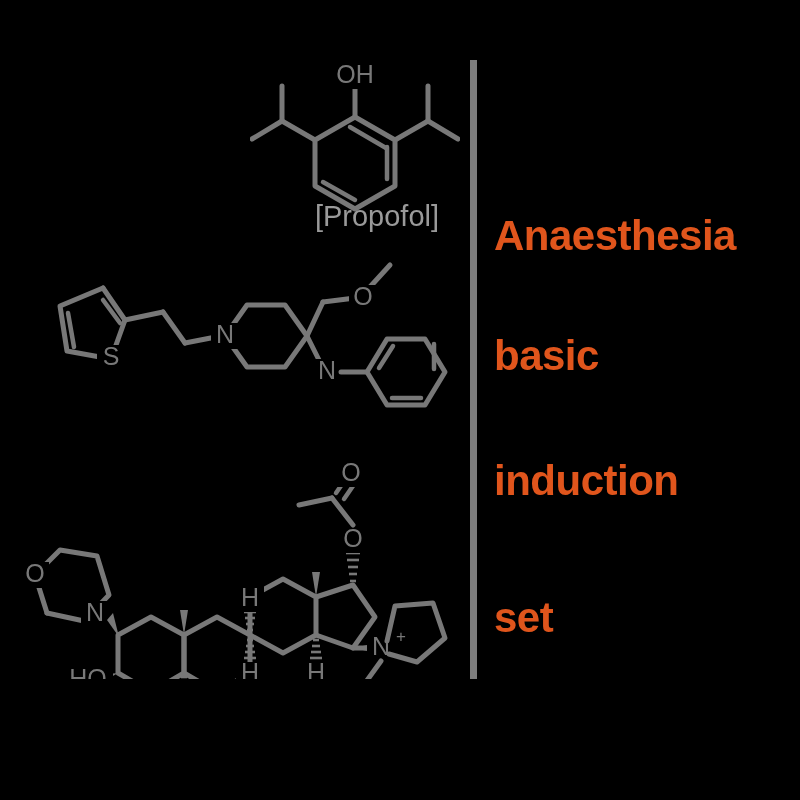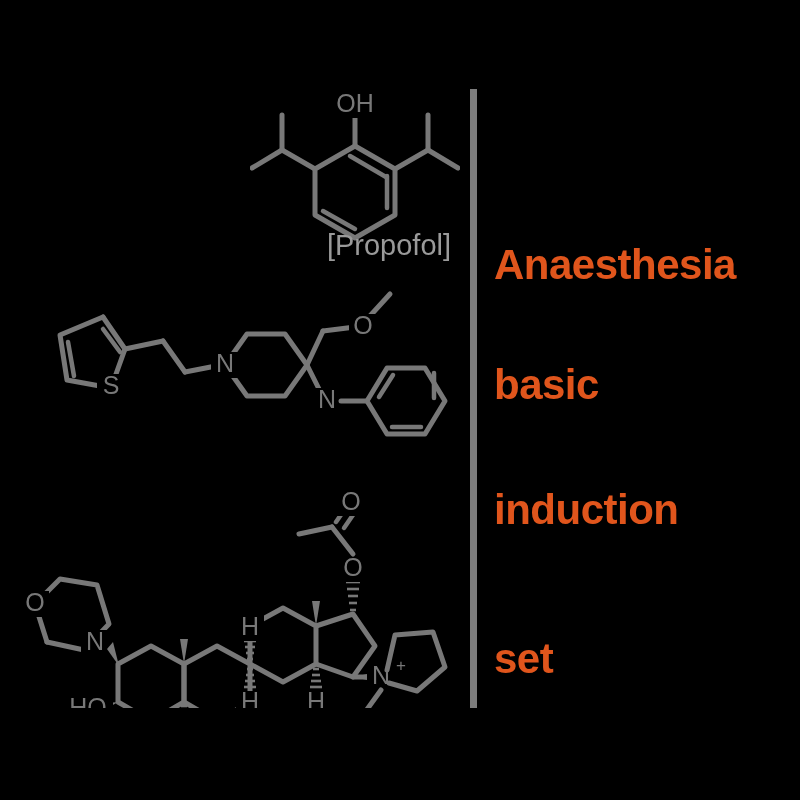--- a/index.html
+++ b/index.html
@@ -10,21 +10,20 @@
   }
   body {
     font-family: "Liberation Sans", sans-serif;
   }
   #poster {
     position: relative;
     width: 800px;
     height: 679px;
     background: #000000;
     overflow: hidden;
-    margin-top: 29px;
   }
   .mol-svg {
     position: absolute;
     display: block;
   }
   #propofol-structure { left: 250px; top: 55px; }
   #sufentanil-structure { left: 35px; top: 260px; }
   #rocuronium-structure { left: 5px; top: 455px; }
 
   .bond {
@@ -61,21 +60,21 @@
   .charge-label {
     fill: #787878;
     font-family: "Liberation Sans", sans-serif;
     font-size: 17px;
     text-anchor: middle;
     dominant-baseline: middle;
   }
 
   #propofol-caption {
     position: absolute;
-    left: 304px;
+    left: 292px;
     top: 200px;
     width: 170px;
     text-align: center;
     color: #9a9a9a;
     font-size: 29px;
     font-family: "Liberation Sans", sans-serif;
     letter-spacing: 0px;
     white-space: nowrap;
   }
 
@@ -102,21 +101,21 @@
     font-family: "Liberation Sans", sans-serif;
     font-weight: bold;
     font-size: 42px;
     letter-spacing: -0.5px;
     white-space: nowrap;
     line-height: 1;
   }
   #caption-line-0 { top: 155px; }
   #caption-line-1 { top: 275px; }
   #caption-line-2 { top: 400px; }
-  #caption-line-3 { top: 549px; }
+  #caption-line-3 { top: 537px; }
 </style>
 </head>
 <body>
 
 <div id="poster">
 
   <svg id="propofol-structure" class="mol-svg" width="210" height="160" viewBox="0 0 210 160">
 
     <polygon class="bond" points="105,62 145,85 145,131 105,154 65,131 65,85"></polygon>
 

